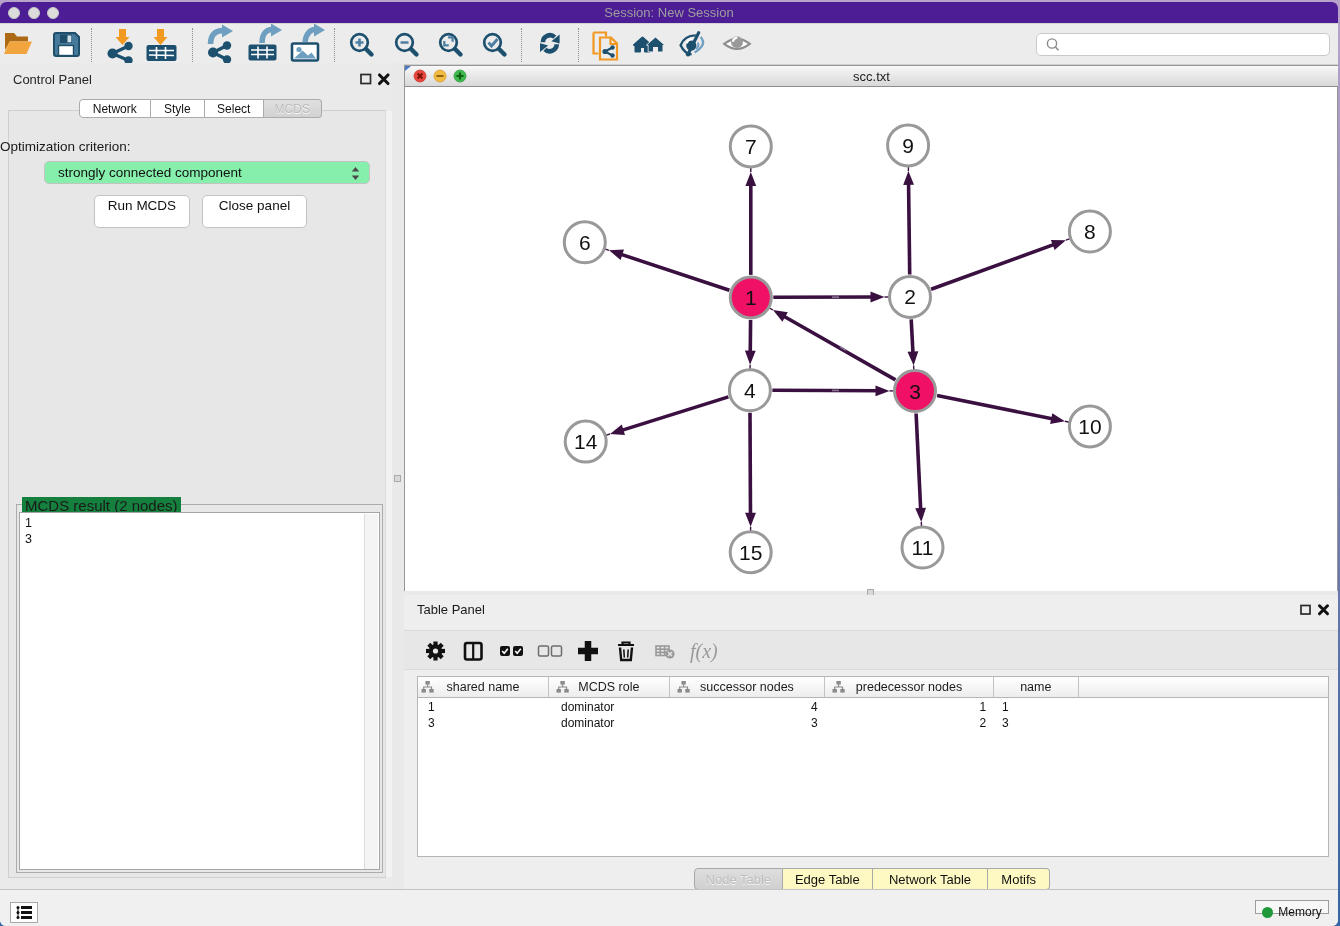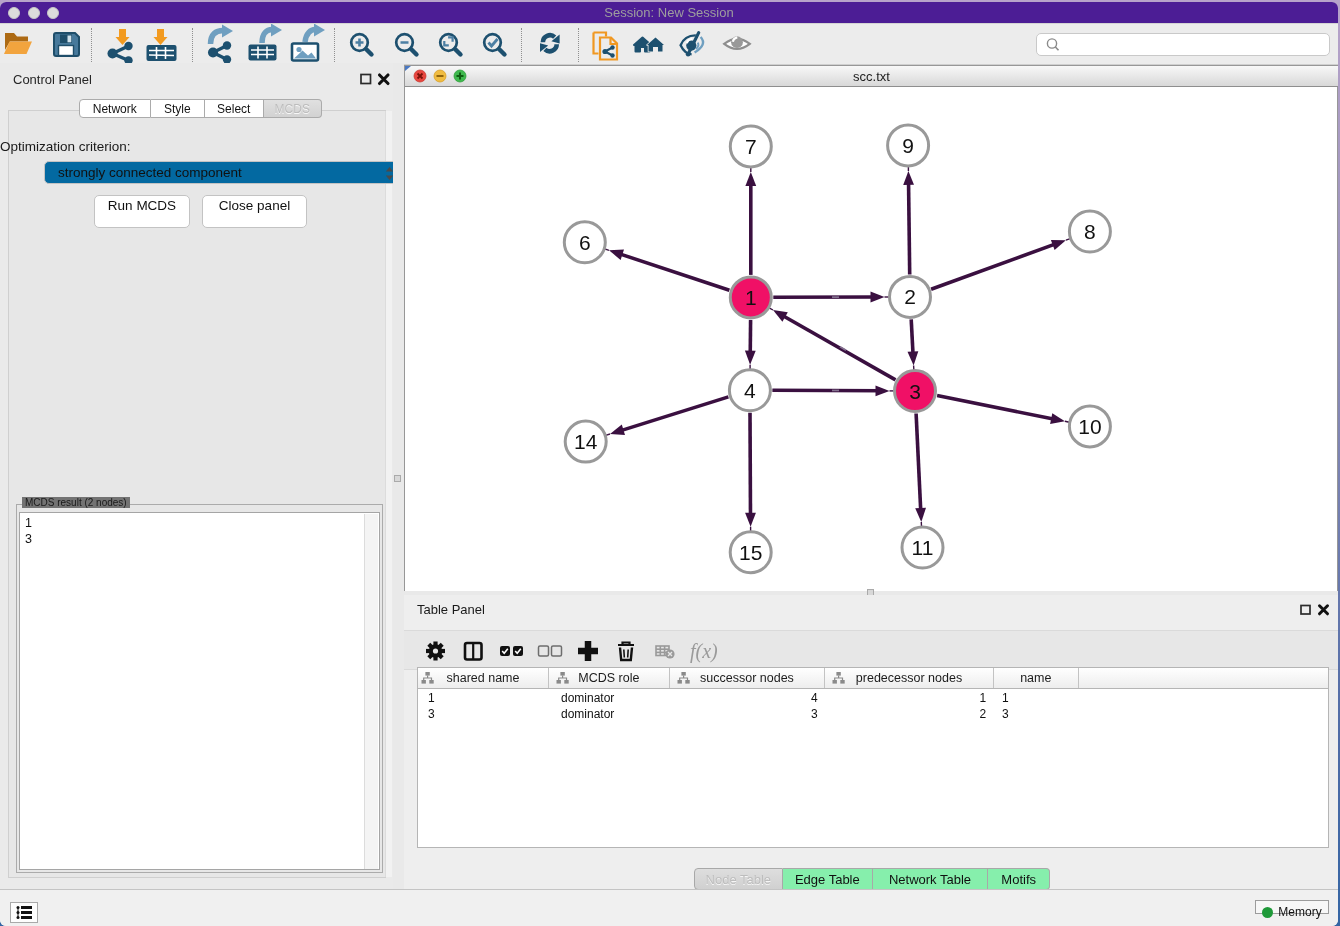--- a/index.html
+++ b/index.html
@@ -14,43 +14,43 @@
 .search{position:absolute;left:1036px;top:9px;width:294px;height:23px;background:#fff;border:1px solid #c9c9c9;border-radius:5px}
 
 .cpanel{position:absolute;left:0;top:61px;width:393px;height:826px;background:#eaeaea}
 .cphead{position:absolute;left:13px;top:9px;font-size:13px;color:#262626}
 .cpcontent{position:absolute;left:8px;top:47px;width:378px;height:768px;background:#e7e7e7;border:1px solid #cfcfcf}
 .tabs{position:absolute;left:79px;top:36px;height:19px;display:flex;z-index:5}
 .tab{height:19px;line-height:18px;font-size:12px;color:#141414;background:#fff;border:1px solid #ababab;border-left:none;padding:0;text-align:center}
 .tab:first-child{border-left:1px solid #ababab;border-radius:4px 0 0 4px}
 .tab.sel{background:linear-gradient(#e0e0e0,#d2d2d2);color:#bcbcbc;text-shadow:0 1px 0 #f8f8f8;border-radius:0 4px 4px 0}
 .optlabel{position:absolute;left:0;top:76px;width:393px;font-size:13.5px;color:#1a1a1a}
-.combo{position:absolute;left:44px;top:98px;width:360px;height:23px;background:#0369a1;border:1px solid #c3c3c3;border-radius:5px;font-size:13.5px;color:#111;line-height:21px;padding-left:13px}
+.combo{position:absolute;left:44px;top:98px;width:326px;height:23px;background:#86efac;border:1px solid #c3c3c3;border-radius:5px;font-size:13.5px;color:#111;line-height:21px;padding-left:13px}
 .btn{position:absolute;top:132px;height:33px;background:#fff;border:1px solid #c3c3c3;border-radius:5px;font-size:13.5px;color:#111;text-align:center;line-height:20px}
 .fieldset{position:absolute;left:16px;top:441px;width:367px;height:369px;border:1px solid #ababab}
-.fieldlab{position:absolute;left:5px;top:-8px;background:#737373;padding:0 3px;font-size:10px;color:#1a1a1a}
+.fieldlab{position:absolute;left:5px;top:-8px;background:#15803d;padding:0 3px;font-size:15px;color:#1a1a1a}
 .mcdsbox{position:absolute;left:2px;top:7px;width:361px;height:358px;background:#fff;border:1px solid #a5a5a5;font-size:12.5px;color:#111;line-height:16px;padding:2px 0 0 5px}
 .sbv{position:absolute;right:1px;top:1px;width:14px;height:355px;background:#f4f4f4;border-left:1px solid #dcdcdc}
 .vsplit{position:absolute;left:393px;top:61px;width:11px;height:826px;background:#e9e9e9}
 .handle{position:absolute;background:#d8d8d8;border:1px solid #aaa;width:7px;height:7px}
 
 .frame{position:absolute;left:404px;top:63px;width:934px;height:528px;border:1px solid #979797;background:#fff}
 .ftitle{position:absolute;left:0;top:0;width:933px;height:21px;background:linear-gradient(#f8f8f8,#d8d8d8);border-bottom:1px solid #8e8e8e}
 .fname{position:absolute;top:3px;left:0;width:933px;text-align:center;font-size:13px;color:#1c1c1c}
 
 .hsplit{position:absolute;left:404px;top:589px;width:934px;height:4px;background:#e9e9e9}
 .tpanel{position:absolute;left:404px;top:593px;width:934px;height:294px;background:#eee}
 .tphead{position:absolute;left:13px;top:7px;font-size:13px;color:#1a1a1a}
 .ttoolbar{position:absolute;left:0px;top:35px;width:934px;height:40px;background:#e7e7e7;border-top:1px solid #dadada;border-bottom:1px solid #dadada}
-.dtable{position:absolute;left:13px;top:72px;width:912px;height:181px;background:#fff;border:1px solid #b5b5b5}
+.dtable{position:absolute;left:13px;top:81px;width:912px;height:181px;background:#fff;border:1px solid #b5b5b5}
 .thead{position:absolute;left:0;top:0;width:910px;height:21px;background:linear-gradient(#ffffff,#ededed);border-bottom:1px solid #b5b5b5}
 .thcell{position:absolute;top:0;height:20px;border-right:1px solid #c3c3c3;text-align:center;font-size:12.5px;color:#1c1c1c;line-height:20px}
 .trow{position:absolute;left:0;width:910px;height:16px;font-size:12px;color:#111;line-height:16px}
 .btabs{position:absolute;left:290px;top:273px;height:22px;display:flex}
-.btab{height:22px;line-height:21px;font-size:13px;color:#111;background:#86efac;border:1px solid #a8a8a8;border-left:none;text-align:center}
+.btab{height:22px;line-height:21px;font-size:13px;color:#111;background:#fef9c3;border:1px solid #a8a8a8;border-left:none;text-align:center}
 .btab:first-child{border-left:1px solid #a8a8a8;border-radius:4px 0 0 4px}
 .btab:last-child{border-radius:0 4px 4px 0}
 .btab.sel{background:linear-gradient(#dedede,#d0d0d0);color:#bdbdbd;text-shadow:0 1px 0 #f6f6f6}
 
 .status{position:absolute;left:0;top:887px;width:1338px;height:37px;background:#f0f0f0;border-top:1px solid #c4c4c4}
 .lstbtn{position:absolute;left:10px;top:12px;width:28px;height:21px;background:#fdfdfd;border:1px solid #a9a9a9}
 .membtn{position:absolute;left:1255px;top:10px;width:74px;height:14px;background:#f7f7f7;border:1px solid #9c9c9c;font-size:12px;color:#111;text-align:center;line-height:22px}
 svg{display:block}
 </style></head>
 <body>

